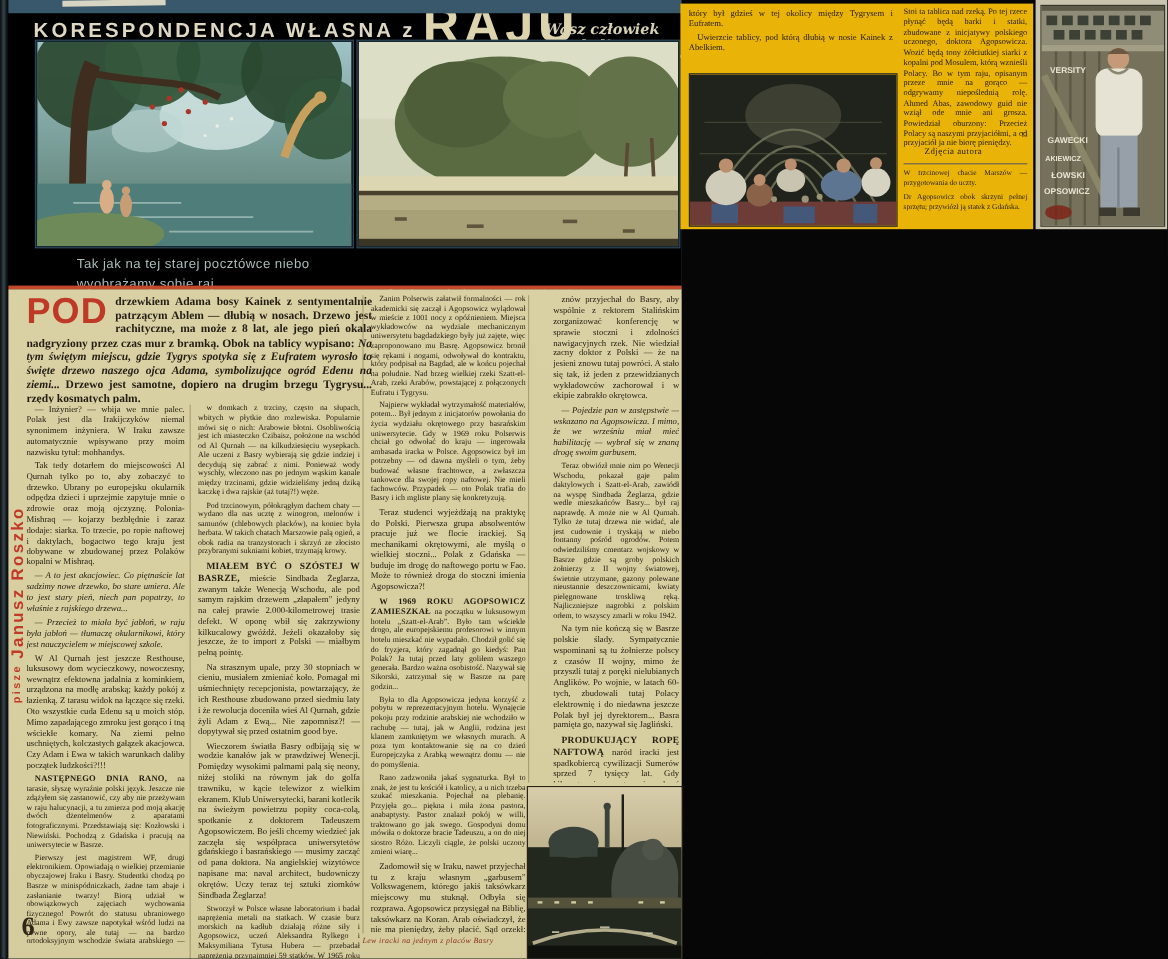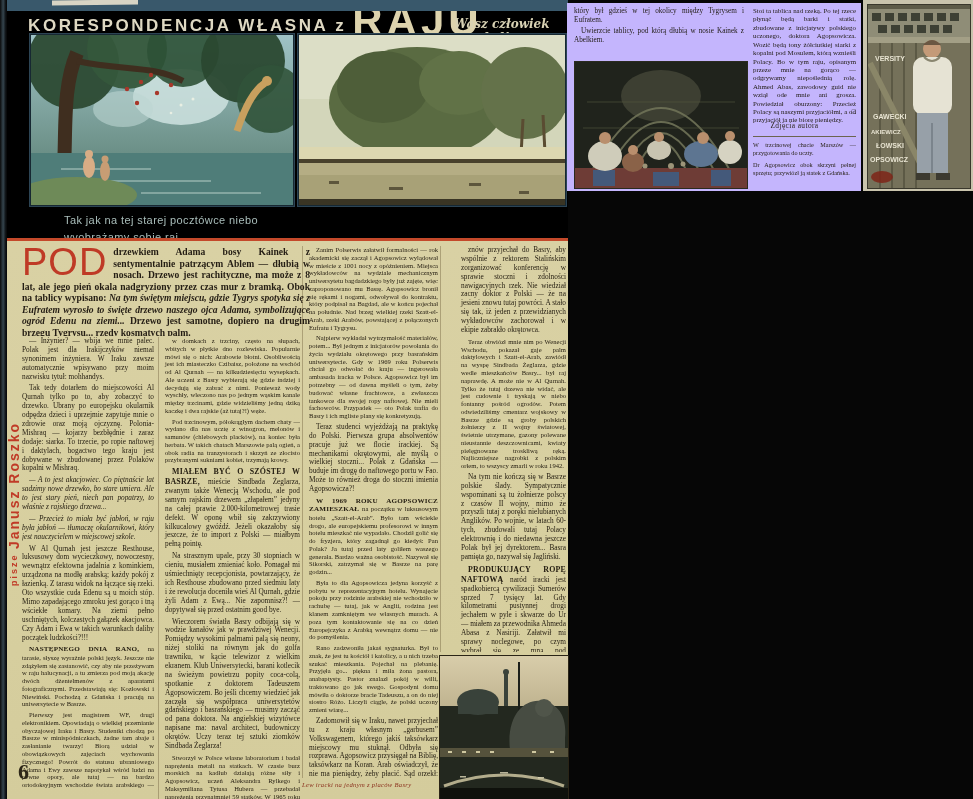--- a/index.html
+++ b/index.html
@@ -29,40 +29,40 @@
   .article{position:absolute;left:0;top:238px;width:562px;height:561px;
            background:linear-gradient(180deg,#d9d1a4,#d7cf9f 60%,#d4cc9c);border-top:3px solid #c4492a;
            box-sizing:border-box;}
   .byline{position:absolute;left:0px;top:88px;width:16px;height:350px;color:#c03a27;
           writing-mode:vertical-rl;transform:rotate(180deg);text-align:center;
           font-family:"Liberation Sans",sans-serif;line-height:1;}
   .byline .pre{font-size:9px;font-weight:bold;letter-spacing:2px;}
   .byline .name{font-size:14px;font-weight:bold;letter-spacing:2px;}
   .lead{position:absolute;left:16px;top:5px;width:288px;height:90px;overflow:hidden;
         font-weight:bold;font-size:9.6px;line-height:1.2;color:#241d14;text-align:justify;}
-  .dropcap{float:left;font-family:"Liberation Sans",sans-serif;font-weight:normal;font-size:38px;
+  .dropcap{float:left;font-family:"Liberation Sans",sans-serif;font-weight:bold;font-size:30px;
            line-height:.78;color:#bf3a26;margin:2px 6px 0 0;letter-spacing:1px;}
   .lead i{font-style:italic;}
   .col{position:absolute;font-size:7.3px;line-height:1.22;color:#272013;text-align:justify;
        overflow:hidden;box-sizing:border-box;}
   .col p{margin:0 0 3px 0;text-indent:7px;}
   .col p.petit{font-size:6.6px;line-height:1.18;}
   .col p.ital{font-style:italic;}
   .col p b{font-size:1.08em;letter-spacing:.2px;}
   .c1{left:16px;top:96px;width:132px;height:452px;}
   .c2{left:152px;top:96px;width:142px;height:462px;border-left:1px solid rgba(70,50,20,.30);padding-left:6px;}
   .c3{left:296px;top:5px;width:136px;height:532px;border-left:1px solid rgba(70,50,20,.30);padding-left:6px;}
   .c4{left:434px;top:5px;width:126px;height:406px;border-left:1px solid rgba(70,50,20,.30);padding-left:20px;}
   .lion-photo{position:absolute;left:433px;top:414px;width:128px;height:145px;border:1px solid #2a2416;}
   .lion-cap{position:absolute;left:296px;top:540px;width:136px;font-size:6.6px;font-style:italic;
             color:#8a2f1c;letter-spacing:.3px;}
   .pageno{position:absolute;left:12px;top:518px;font-family:"Liberation Serif",serif;
           font-weight:bold;font-size:22px;color:#2e2718;}
   
-  .rp-main{position:absolute;left:567px;top:3px;width:294px;height:188px;background:#c4b5fd;}
+  .rp-main{position:absolute;left:567px;top:3px;width:294px;height:188px;background:#eab308;}
   .rp-col1{position:absolute;left:7px;top:4px;width:170px;font-size:7.2px;line-height:1.25;
            color:#1f1a12;text-align:justify;}
   .rp-col1 p{margin:0 0 2px 0;}
   .rp-col1 p + p{text-indent:7px;}
   .rp-hut{position:absolute;left:7px;top:58px;width:172px;height:126px;border:1px solid #2a2a20;}
   .rp-col2{position:absolute;left:186px;top:4px;width:103px;font-size:6.9px;line-height:1.22;
            color:#1f1a12;text-align:justify;}
   .rp-col2 p{margin:0;}
   .endmark{display:block;text-align:right;font-size:7px;color:#1f1a12;margin-top:1px;}
   .credit{position:absolute;left:176px;top:118px;width:103px;text-align:center;font-size:7.4px;
@@ -195,20 +195,21 @@
           <p class="petit">Zanim Polserwis załatwił formalności — rok akademicki się zaczął i Agopsowicz wylądował w mieście z 1001 nocy z opóźnieniem. Miejsca wykładowców na wydziale mechanicznym uniwersytetu bagdadzkiego były już zajęte, więc zaproponowano mu Basrę. Agopsowicz bronił się rękami i nogami, odwoływał do kontraktu, który podpisał na Bagdad, ale w końcu pojechał na południe. Nad brzeg wielkiej rzeki Szatt-el-Arab, rzeki Arabów, powstającej z połączonych Eufratu i Tygrysu.</p>
           <p class="petit">Najpierw wykładał wytrzymałość materiałów, potem... Był jednym z inicjatorów powołania do życia wydziału okrętowego przy basrańskim uniwersytecie. Gdy w 1969 roku Polserwis chciał go odwołać do kraju — ingerowała ambasada iracka w Polsce. Agopsowicz był im potrzebny — od dawna myśleli o tym, żeby budować własne frachtowce, a zwłaszcza tankowce dla swojej ropy naftowej. Nie mieli fachowców. Przypadek — oto Polak trafia do Basry i ich mgliste plany się konkretyzują.</p>
           <p>Teraz studenci wyjeżdżają na praktykę do Polski. Pierwsza grupa absolwentów pracuje już we flocie irackiej. Są mechanikami okrętowymi, ale myślą o wielkiej stoczni... Polak z Gdańska — buduje im drogę do naftowego portu w Fao. Może to również droga do stoczni imienia Agopsowicza?!</p>
           <p class="petit"><b>W 1969 ROKU AGOPSOWICZ ZAMIESZKAŁ </b>na początku w luksusowym hotelu „Szatt-el-Arab”. Było tam wściekle drogo, ale europejskiemu profesorowi w innym hotelu mieszkać nie wypadało. Chodził golić się do fryzjera, który zagadnął go kiedyś: Pan Polak? Ja tutaj przed laty goliłem waszego generała. Bardzo ważna osobistość. Nazywał się Sikorski, zatrzymał się w Basrze na parę godzin...</p>
           <p class="petit">Była to dla Agopsowicza jedyna korzyść z pobytu w reprezentacyjnym hotelu. Wynajęcie pokoju przy rodzinie arabskiej nie wchodziło w rachubę — tutaj, jak w Anglii, rodzina jest klanem zamkniętym we własnych murach. A poza tym kontaktowanie się na co dzień Europejczyka z Arabką wewnątrz domu — nie do pomyślenia.</p>
           <p class="petit">Rano zadzwoniła jakaś sygnaturka. Był to znak, że jest tu kościół i katolicy, a u nich trzeba szukać mieszkania. Pojechał na plebanię. Przyjęła go... piękna i miła żona pastora, anabaptysty. Pastor znalazł pokój w willi, traktowano go jak swego. Gospodyni domu mówiła o doktorze bracie Tadeuszu, a on do niej siostro Różo. Liczyli ciągle, że polski uczony zmieni wiarę...</p>
           <p>Zadomowił się w Iraku, nawet przyjechał tu z kraju własnym „garbusem” Volkswagenem, którego jakiś taksówkarz miejscowy mu stuknął. Odbyła się rozprawa. Agopsowicz przysięgał na Biblię, taksówkarz na Koran. Arab oświadczył, że nie ma pieniędzy, żeby płacić. Sąd orzekł: będziesz siedział. Agopsowicz, człowiek miękkiego serca: Mnie wcale nie zależy, żeby ten człowiek siedział! Dzięki temu, że pan profesor się zrzeka pretensji — nie będziesz siedział — zawyrokował sąd.</p>
         </div>
       <div class="col c4">
           <p>znów przyjechał do Basry, aby wspólnie z rektorem Stalińskim zorganizować konferencję w sprawie stoczni i zdolności nawigacyjnych rzek. Nie wiedział zacny doktor z Polski — że na jesieni znowu tutaj powróci. A stało się tak, iż jeden z przewidzianych wykładowców zachorował i w ekipie zabrakło okrętowca.</p>
+          <p class="ital">— Pojedzie pan w zastępstwie — wskazano na Agopsowicza. I mimo, że we wrześniu miał mieć habilitację — wybrał się w znaną drogę swoim garbusem.</p>
           <p class="petit">Teraz obwiózł mnie nim po Wenecji Wschodu, pokazał gaje palm daktylowych i Szatt-el-Arab, zawiódł na wyspę Sindbada Żeglarza, gdzie wedle mieszkańców Basry... był raj naprawdę. A może nie w Al Qurnah. Tylko że tutaj drzewa nie widać, ale jest cudownie i tryskają w niebo fontanny pośród ogrodów. Potem odwiedziliśmy cmentarz wojskowy w Basrze gdzie są groby polskich żołnierzy z II wojny światowej, świetnie utrzymane, gazony polewane nieustannie deszczownicami, kwiaty pielęgnowane troskliwą ręką. Najliczniejsze nagrobki z polskim orłem, to wszyscy zmarli w roku 1942.</p>
           <p>Na tym nie kończą się w Basrze polskie ślady. Sympatycznie wspominani są tu żołnierze polscy z czasów II wojny, mimo że przyszli tutaj z poręki nielubianych Anglików. Po wojnie, w latach 60-tych, zbudowali tutaj Polacy elektrownię i do niedawna jeszcze Polak był jej dyrektorem... Basra pamięta go, nazywał się Jagliński.</p>
           <p><b>PRODUKUJĄCY ROPĘ NAFTOWĄ </b>naród iracki jest spadkobiercą cywilizacji Sumerów sprzed 7 tysięcy lat. Gdy kilometrami pustynnej drogi jechałem w pyle i skwarze do Ur — miałem za przewodnika Ahmeda Abasa z Nasiriji. Załatwił mi sprawy noclegowe, po czym wybrał się ze mną pod zrekonstruowany Zikkurat i poprowadził do grobów królewskich, gdzie Wooley wykopał złote ozdoby z grobu królowej Szuba'ad i do domu biblijnego Abrahama.</p>
         </div>
 
       <div class="lion-photo">
         <svg width="128" height="145" viewBox="0 0 128 145">
           <defs>
             <linearGradient id="lsky" x1="0" y1="0" x2="0" y2="1">
               <stop offset="0" stop-color="#d8cdaa"></stop>

